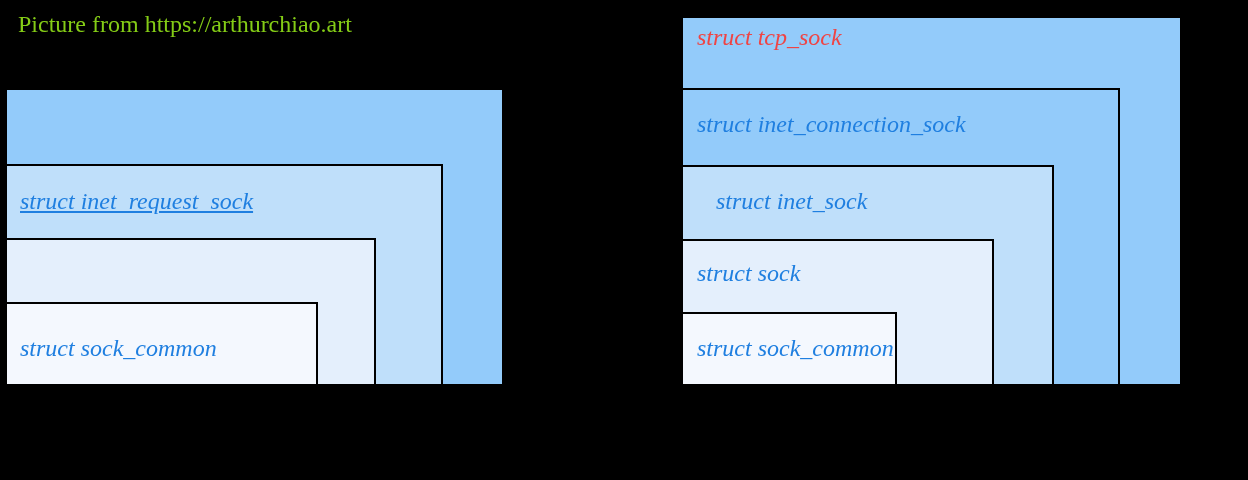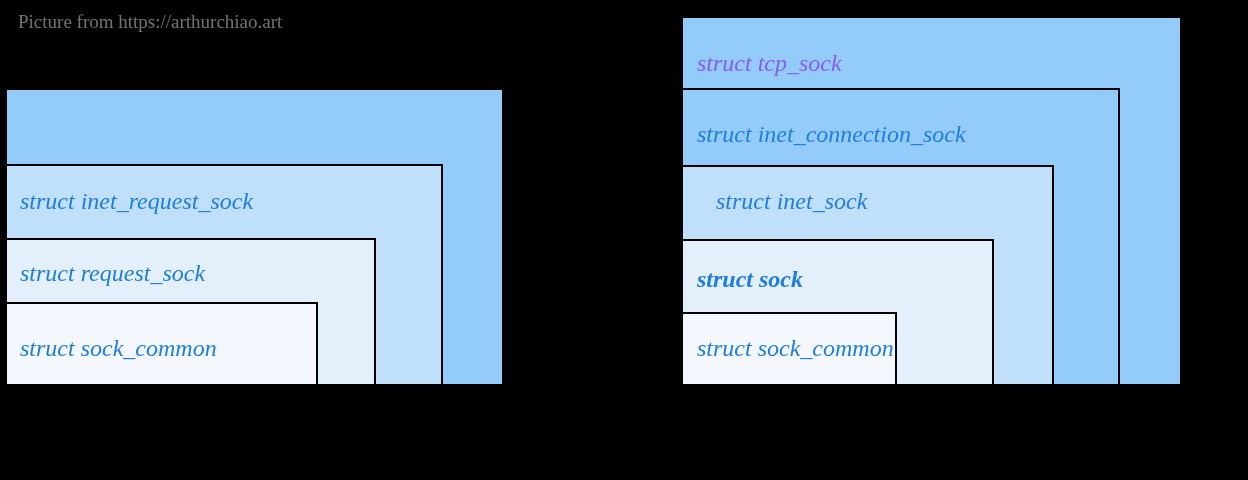--- a/index.html
+++ b/index.html
@@ -13,22 +13,22 @@
     height: 480px;
     background: #000000;
     overflow: hidden;
     font-family: "Liberation Serif", "DejaVu Serif", serif;
   }
   .credit {
     position: absolute;
     left: 18px;
     top: 11px;
     font-family: "Liberation Serif", "DejaVu Serif", serif;
-    font-size: 19px;
-    color: #737373;
+    font-size: 24px;
+    color: #84cc16;
     white-space: nowrap;
     letter-spacing: 0px;
   }
   .struct-box {
     position: absolute;
     box-sizing: border-box;
     border: 2px solid #000000;
   }
   .struct-label {
     position: absolute;
@@ -46,28 +46,27 @@
 <div id="page">
 
   <div class="credit">Picture from https://arthurchiao.art</div>
 
   <div id="diagram-left"></div>
 
   <div id="diagram-right"></div>
 
 <div class="struct-box" style="left: 5px; top: 88px; width: 499px; height: 298px; background: rgb(147, 203, 250); border-color: rgb(0, 0, 0); z-index: 10;"></div>
     <div class="struct-box" style="left: 5px; top: 164px; width: 438px; height: 222px; background: rgb(191, 223, 250); border-color: rgb(0, 0, 0); z-index: 11;"></div>
-    <div class="struct-label" style="left: 20px; top: 189px; color: rgb(31, 127, 224); z-index: 61;">struct inet_request_sock</div>
+    <div class="struct-label" style="left: 20px; top: 189px; color: rgb(31, 127, 224); z-index: 61; text-decoration: underline;">struct inet_request_sock</div>
     <div class="struct-box" style="left: 5px; top: 238px; width: 371px; height: 148px; background: rgb(228, 239, 252); border-color: rgb(0, 0, 0); z-index: 12;"></div>
-    <div class="struct-label" style="left: 20px; top: 261px; color: rgb(31, 127, 224); z-index: 62;">struct request_sock</div>
     <div class="struct-box" style="left: 5px; top: 302px; width: 313px; height: 84px; background: rgb(244, 248, 254); border-color: rgb(0, 0, 0); z-index: 13;"></div>
     <div class="struct-label" style="left: 20px; top: 336px; color: rgb(31, 127, 224); z-index: 63;">struct sock_common</div>
     <div class="struct-box" style="left: 681px; top: 16px; width: 501px; height: 370px; background: rgb(147, 203, 250); border-color: rgb(0, 0, 0); z-index: 10;"></div>
-    <div class="struct-label" style="left: 697px; top: 51px; color: #8b5cf6; z-index: 60;">struct tcp_sock</div>
+    <div class="struct-label" style="left: 697px; top: 25px; color: #ef4444; z-index: 60;">struct tcp_sock</div>
     <div class="struct-box" style="left: 681px; top: 88px; width: 439px; height: 298px; background: rgb(147, 203, 250); border-color: rgb(0, 0, 0); z-index: 11;"></div>
-    <div class="struct-label" style="left: 697px; top: 112px; color: rgb(31, 127, 224); z-index: 61; margin-top: 10px;">struct inet_connection_sock</div>
+    <div class="struct-label" style="left: 697px; top: 112px; color: rgb(31, 127, 224); z-index: 61;">struct inet_connection_sock</div>
     <div class="struct-box" style="left: 681px; top: 165px; width: 373px; height: 221px; background: rgb(191, 223, 250); border-color: rgb(0, 0, 0); z-index: 12;"></div>
     <div class="struct-label" style="left: 716px; top: 189px; color: rgb(31, 127, 224); z-index: 62;">struct inet_sock</div>
     <div class="struct-box" style="left: 681px; top: 239px; width: 313px; height: 147px; background: rgb(228, 239, 252); border-color: rgb(0, 0, 0); z-index: 13;"></div>
-    <div class="struct-label" style="left: 697px; top: 267px; color: rgb(31, 127, 224); z-index: 63; font-weight: bold;">struct sock</div>
+    <div class="struct-label" style="left: 697px; top: 261px; color: rgb(31, 127, 224); z-index: 63;">struct sock</div>
     <div class="struct-box" style="left: 681px; top: 312px; width: 216px; height: 74px; background: rgb(244, 248, 254); border-color: rgb(0, 0, 0); z-index: 14;"></div>
     <div class="struct-label" style="left: 697px; top: 336px; color: rgb(31, 127, 224); z-index: 64;">struct sock_common</div>
   </div>
 
 </body></html>

